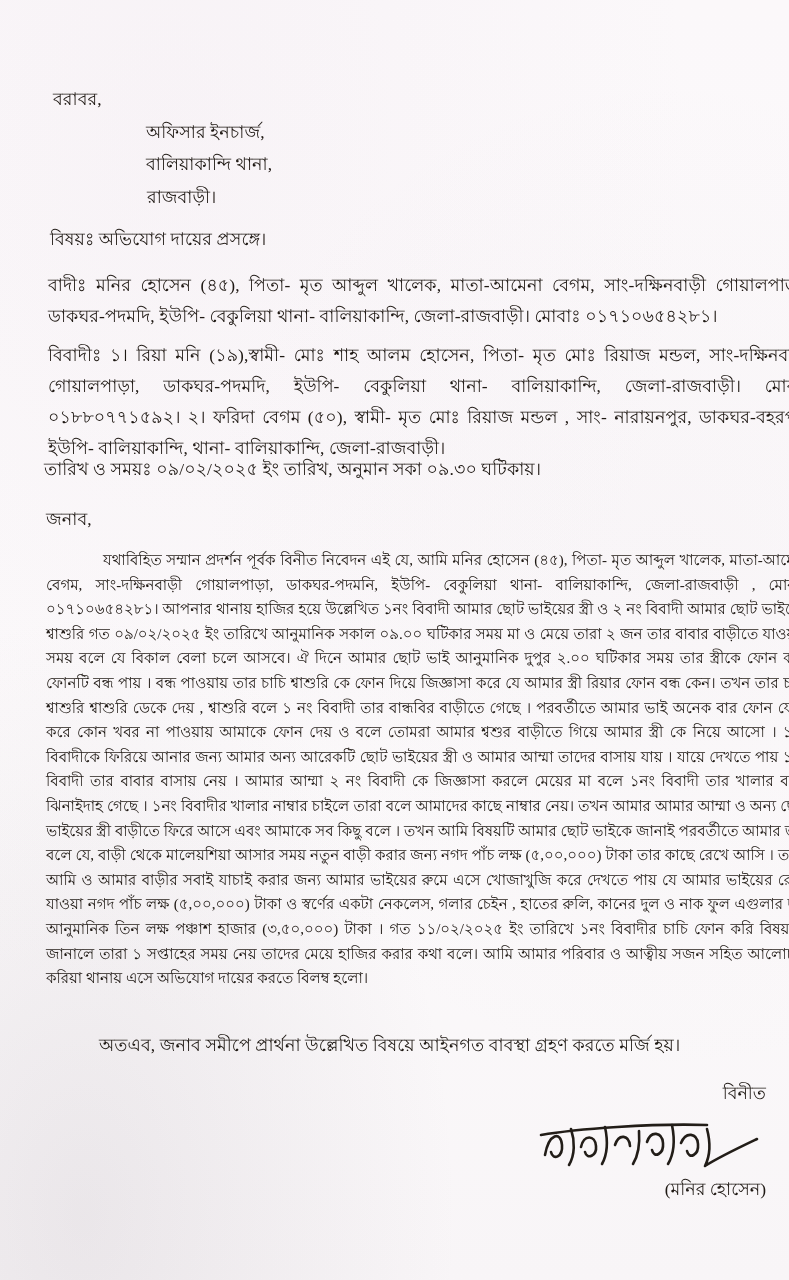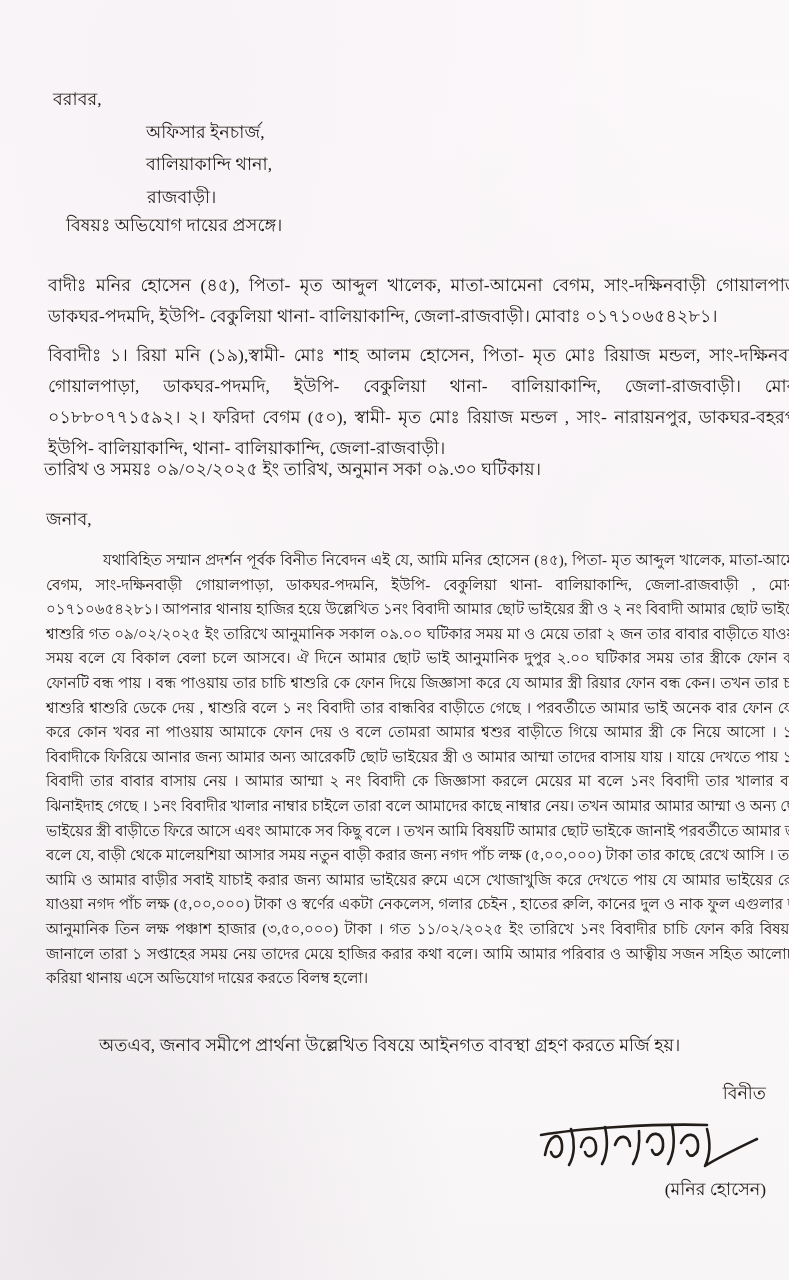--- a/index.html
+++ b/index.html
@@ -27,21 +27,21 @@
   .blk { position: absolute; }
   .txt {
     font-size: 17.5px;
     font-weight: 500;
     letter-spacing: 0.1px;
   }
   .salutation   { top: 86px;  left: 53px; }
   .addr-1       { top: 119px; left: 146px; }
   .addr-2       { top: 151px; left: 146px; text-align: right; }
   .addr-3       { top: 184px; left: 147px; }
-  .subject      { top: 212px; left: 50px; margin-left: 16px; }
+  .subject      { top: 226px; left: 50px; }
   .plaintiff    { top: 270px; left: 48px; right: 30px; line-height: 31px; margin: 0; text-align: justify; }
   .defendants   { top: 340px; left: 48px; right: 26px; line-height: 31px; margin: 0; text-align: justify; }
   .datetime     { top: 456px; left: 44px; }
   .greeting     { top: 506px; left: 46px; }
   .body-para {
     top: 548px; left: 46px; right: 29px;
     margin: 0;
     line-height: 24.6px;
     font-size: 15px;
     text-align: justify;

